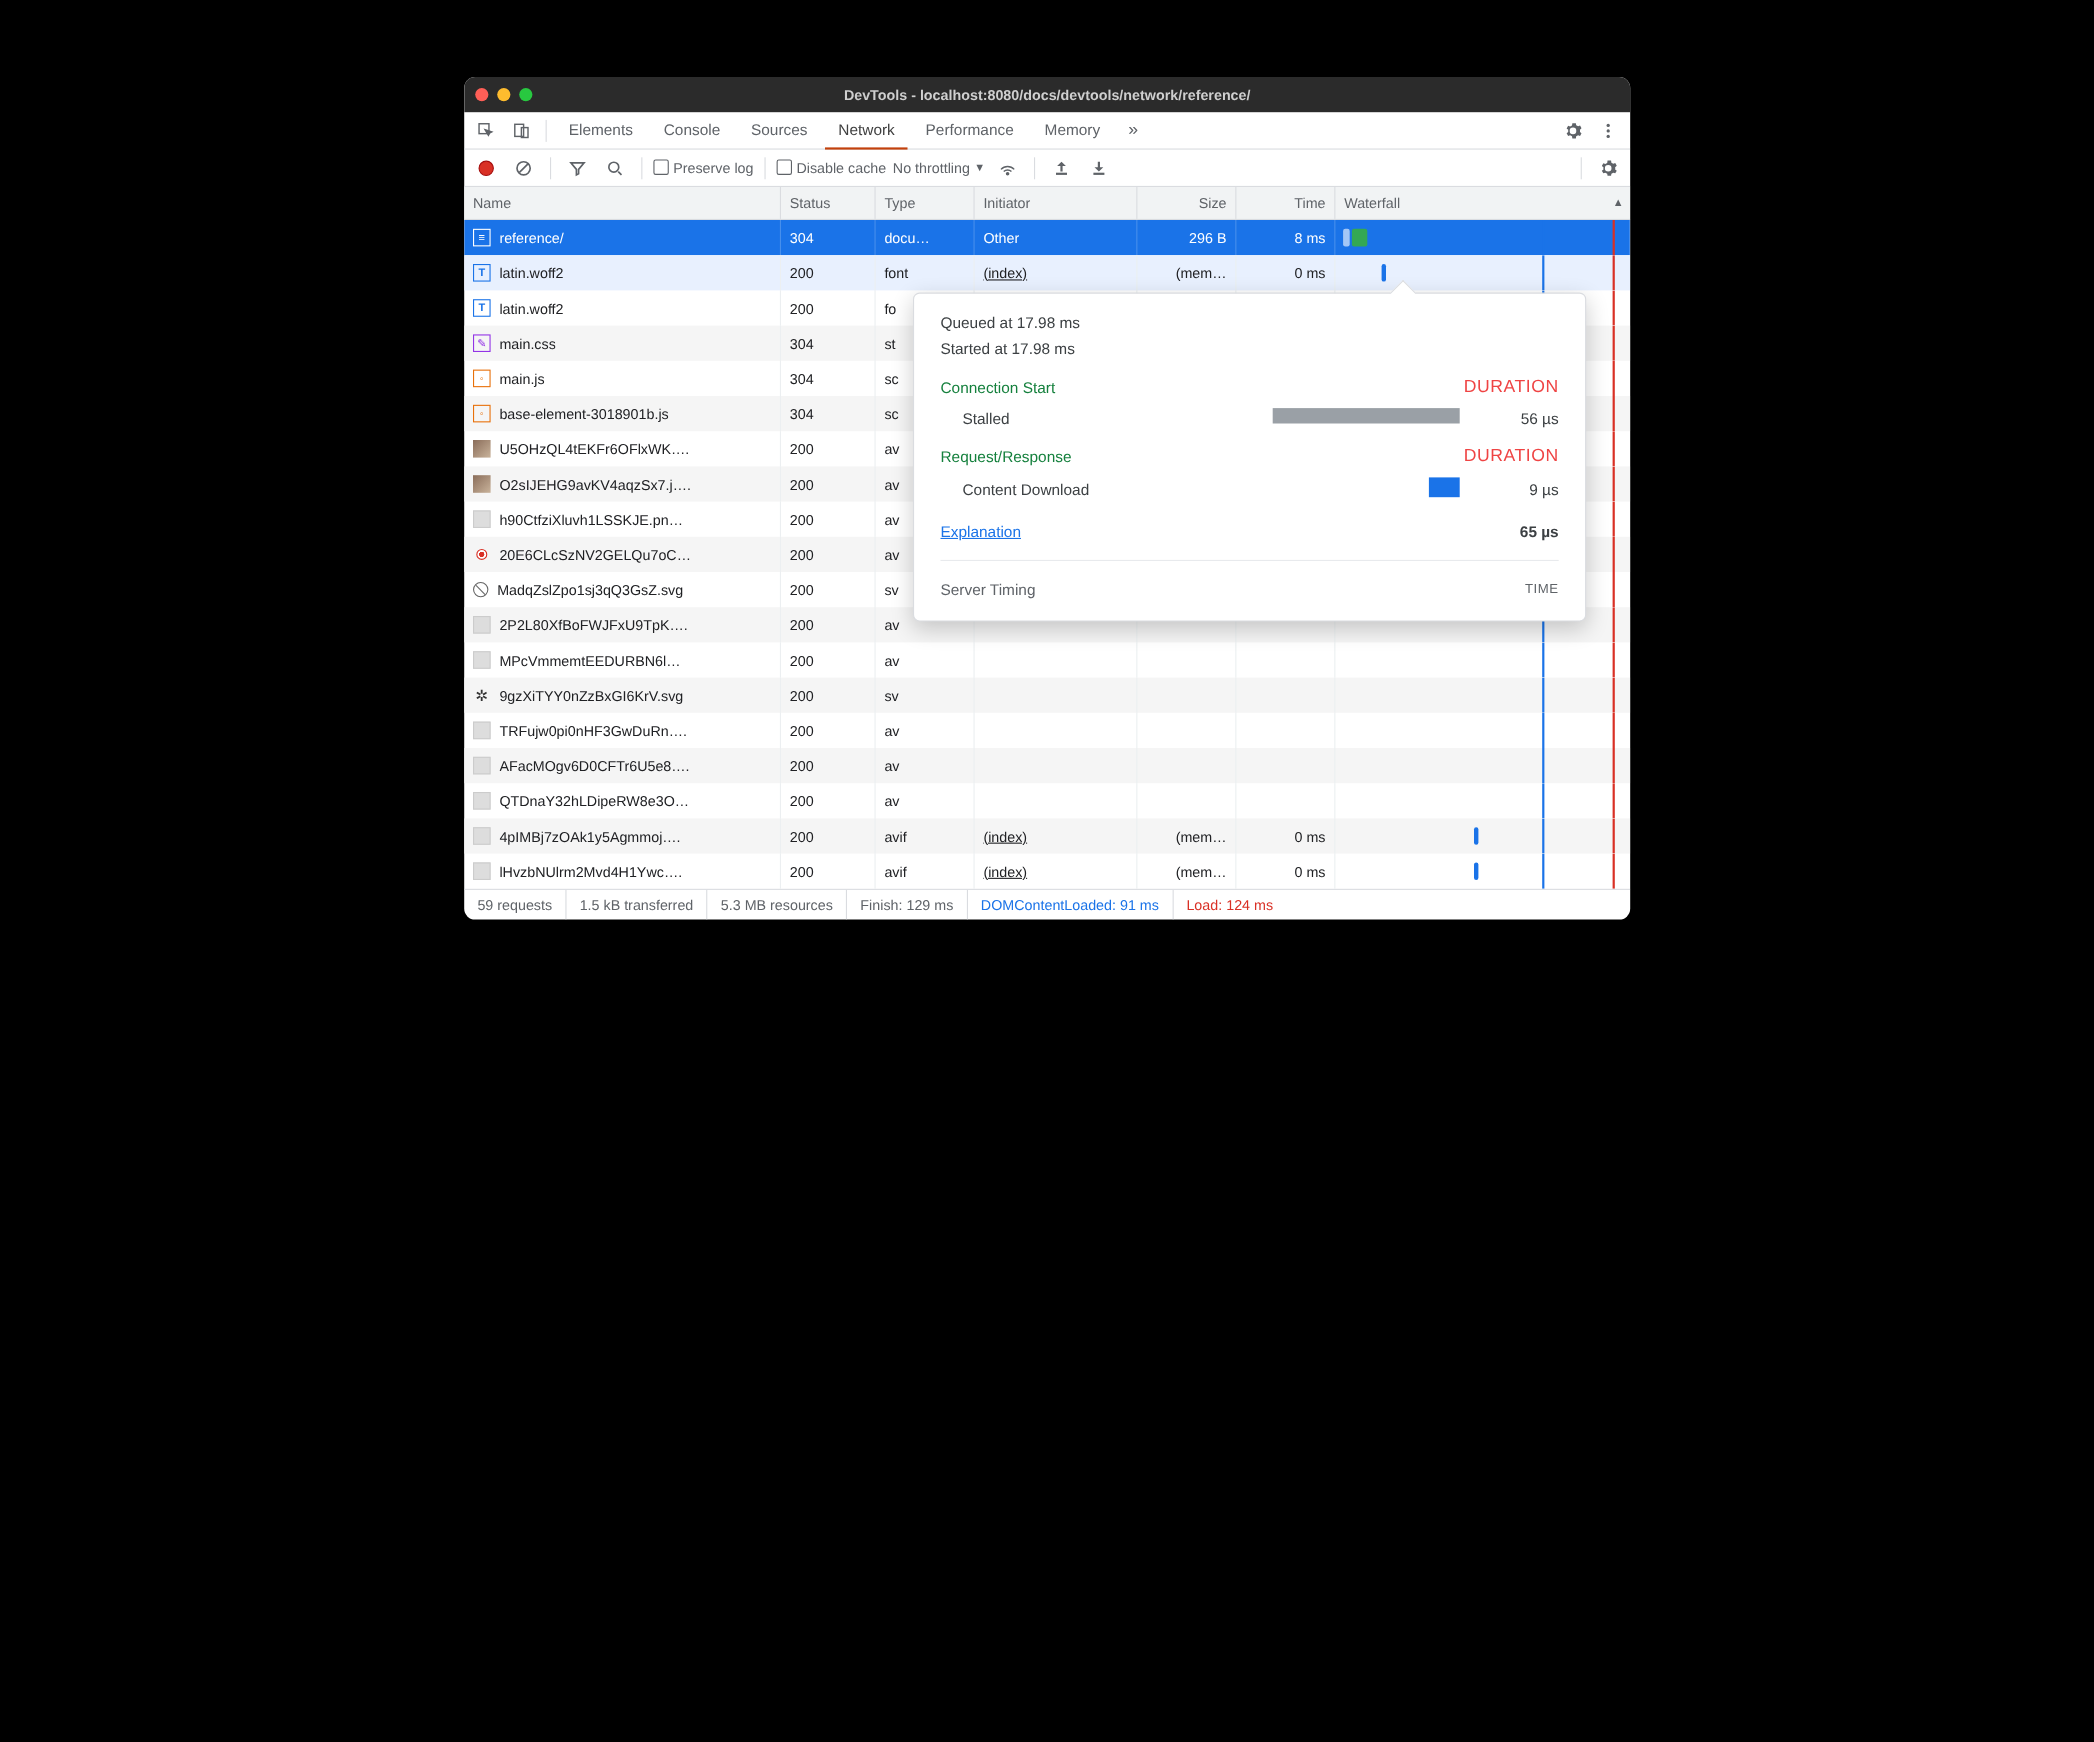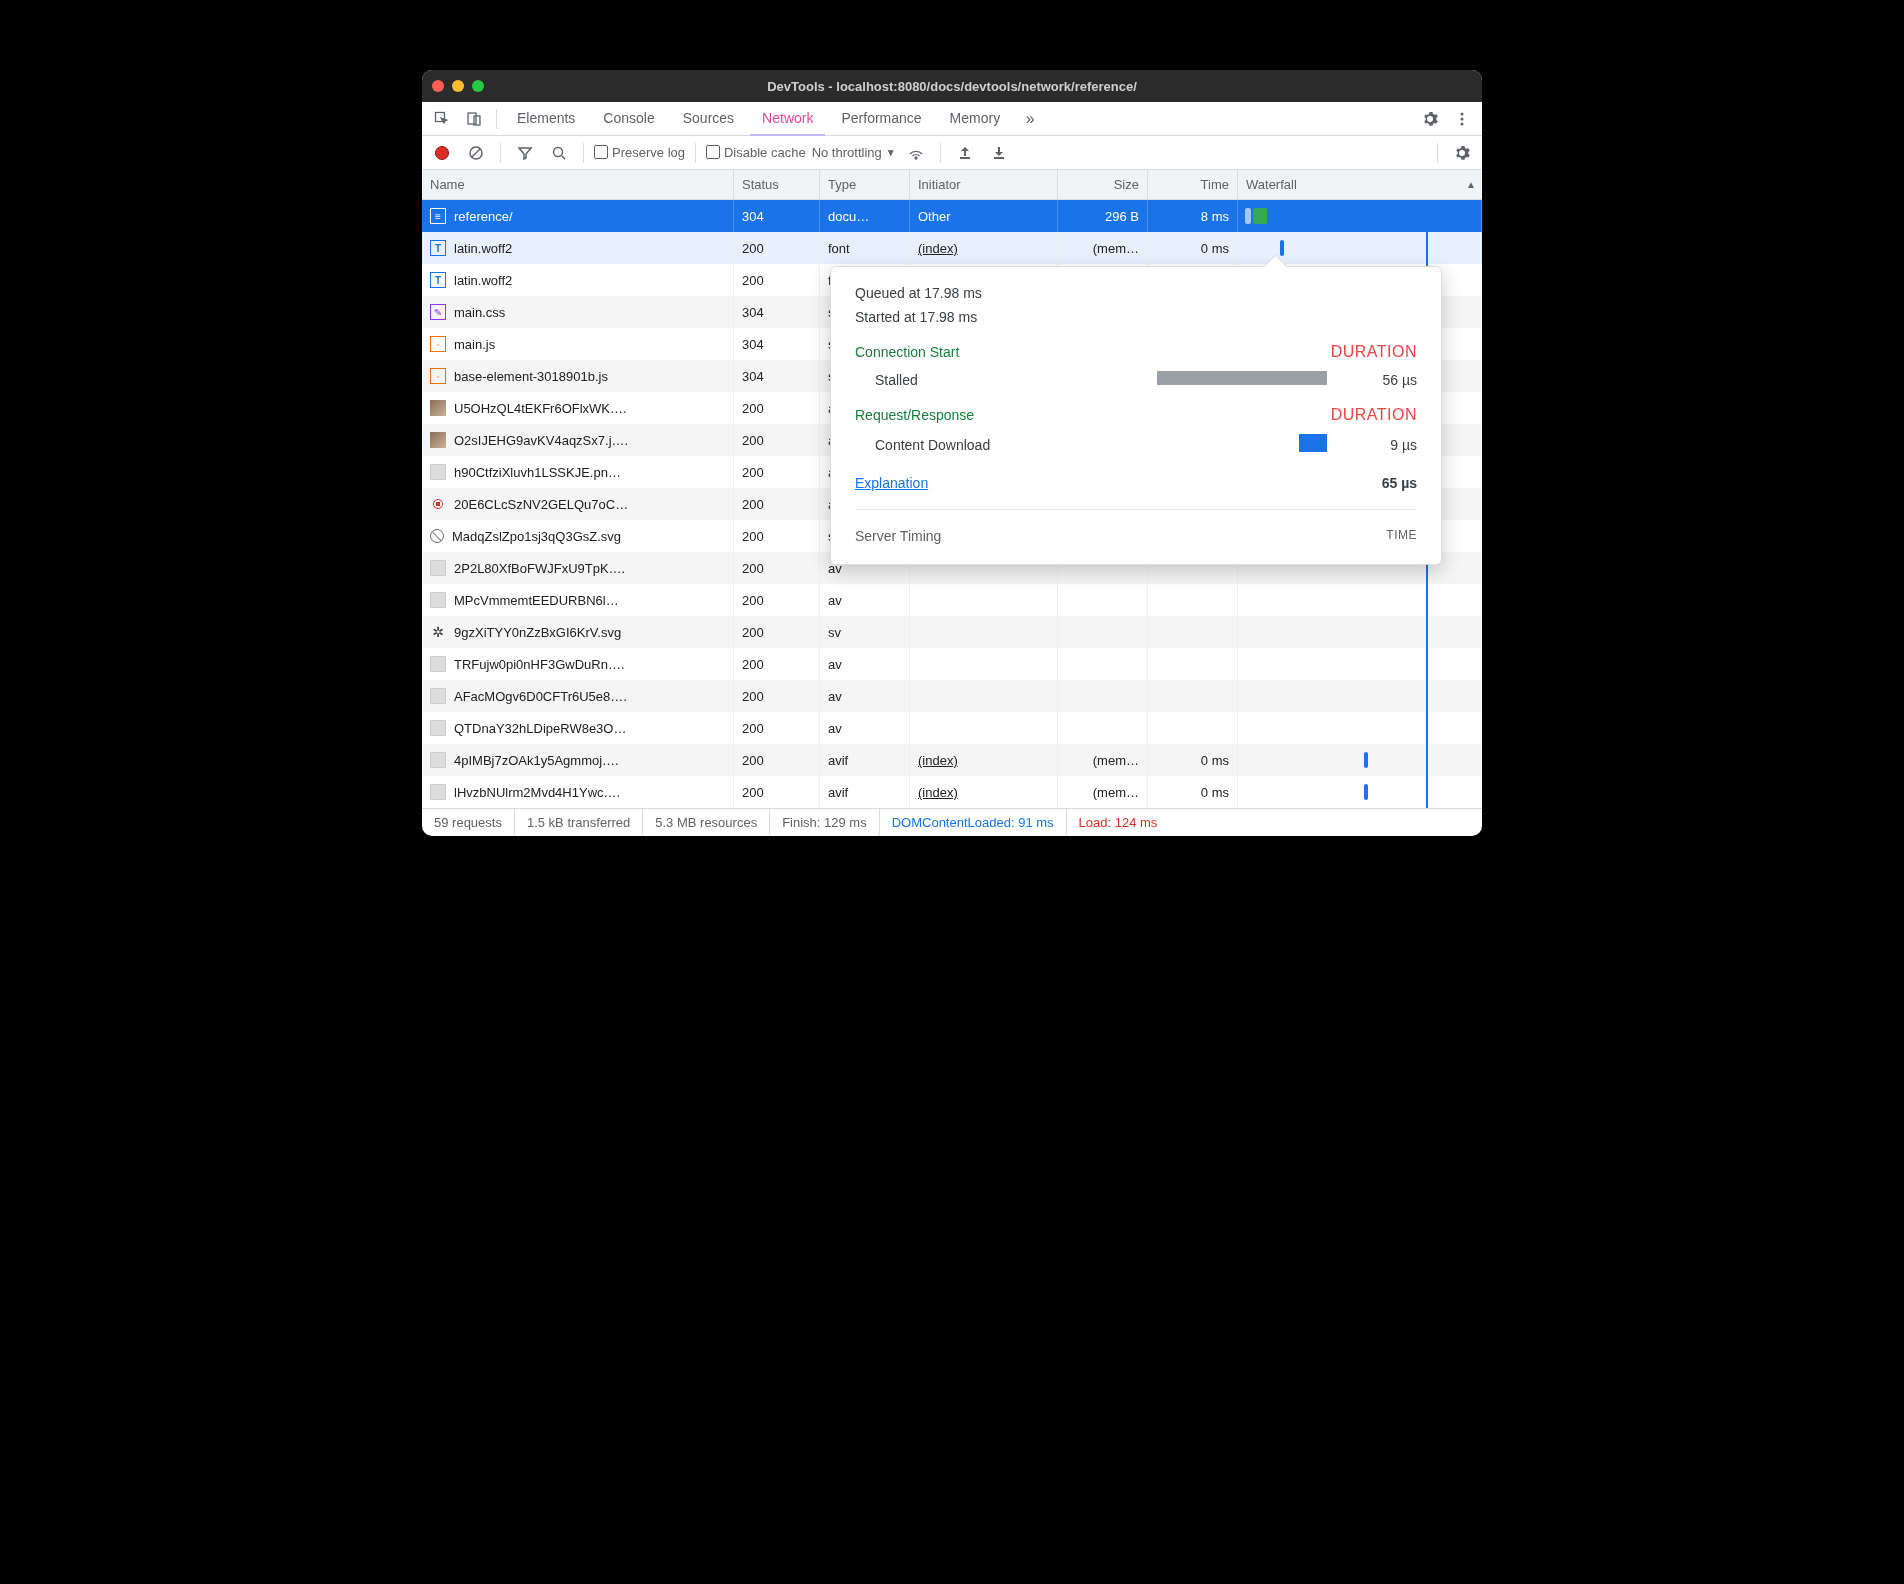--- a/index.html
+++ b/index.html
@@ -61,22 +61,22 @@
     padding: 0 12px;
     height: 34px;
     display: flex;
     align-items: center;
     color: #5f6368;
     cursor: pointer;
     font-size: 14px;
     border-bottom: 2px solid transparent;
   }
   .tab.active {
-    color: #ec4899;
-    border-bottom: 2px solid #c4b5fd;
+    color: #404040;
+    border-bottom: 2px solid #c2410c;
     font-weight: 500;
   }
   .spacer { flex: 1; }
   
   .toolbar {
     display: flex;
     align-items: center;
     border-bottom: 1px solid #dadce0;
     height: 34px;
     padding: 0 6px;
@@ -104,21 +104,21 @@
     font-size: 13px;
     color: #5f6368;
   }
   .th {
     padding: 0 8px;
     display: flex;
     align-items: center;
     border-right: 1px solid #dadce0;
     position: relative;
   }
-  .col-name { width: 312px; }
+  .col-name { width: 288px; }
   .col-status { width: 86px; }
   .col-type { width: 90px; }
   .col-initiator { width: 148px; }
   .col-size { width: 90px; justify-content: flex-end; }
   .col-time { width: 90px; justify-content: flex-end; }
   .col-waterfall { flex: 1; border-right: none; }
   .sortarrow { position: absolute; right: 6px; font-size: 10px; color:#5f6368; }
   
   .tbody { position: relative; }
   .row {

